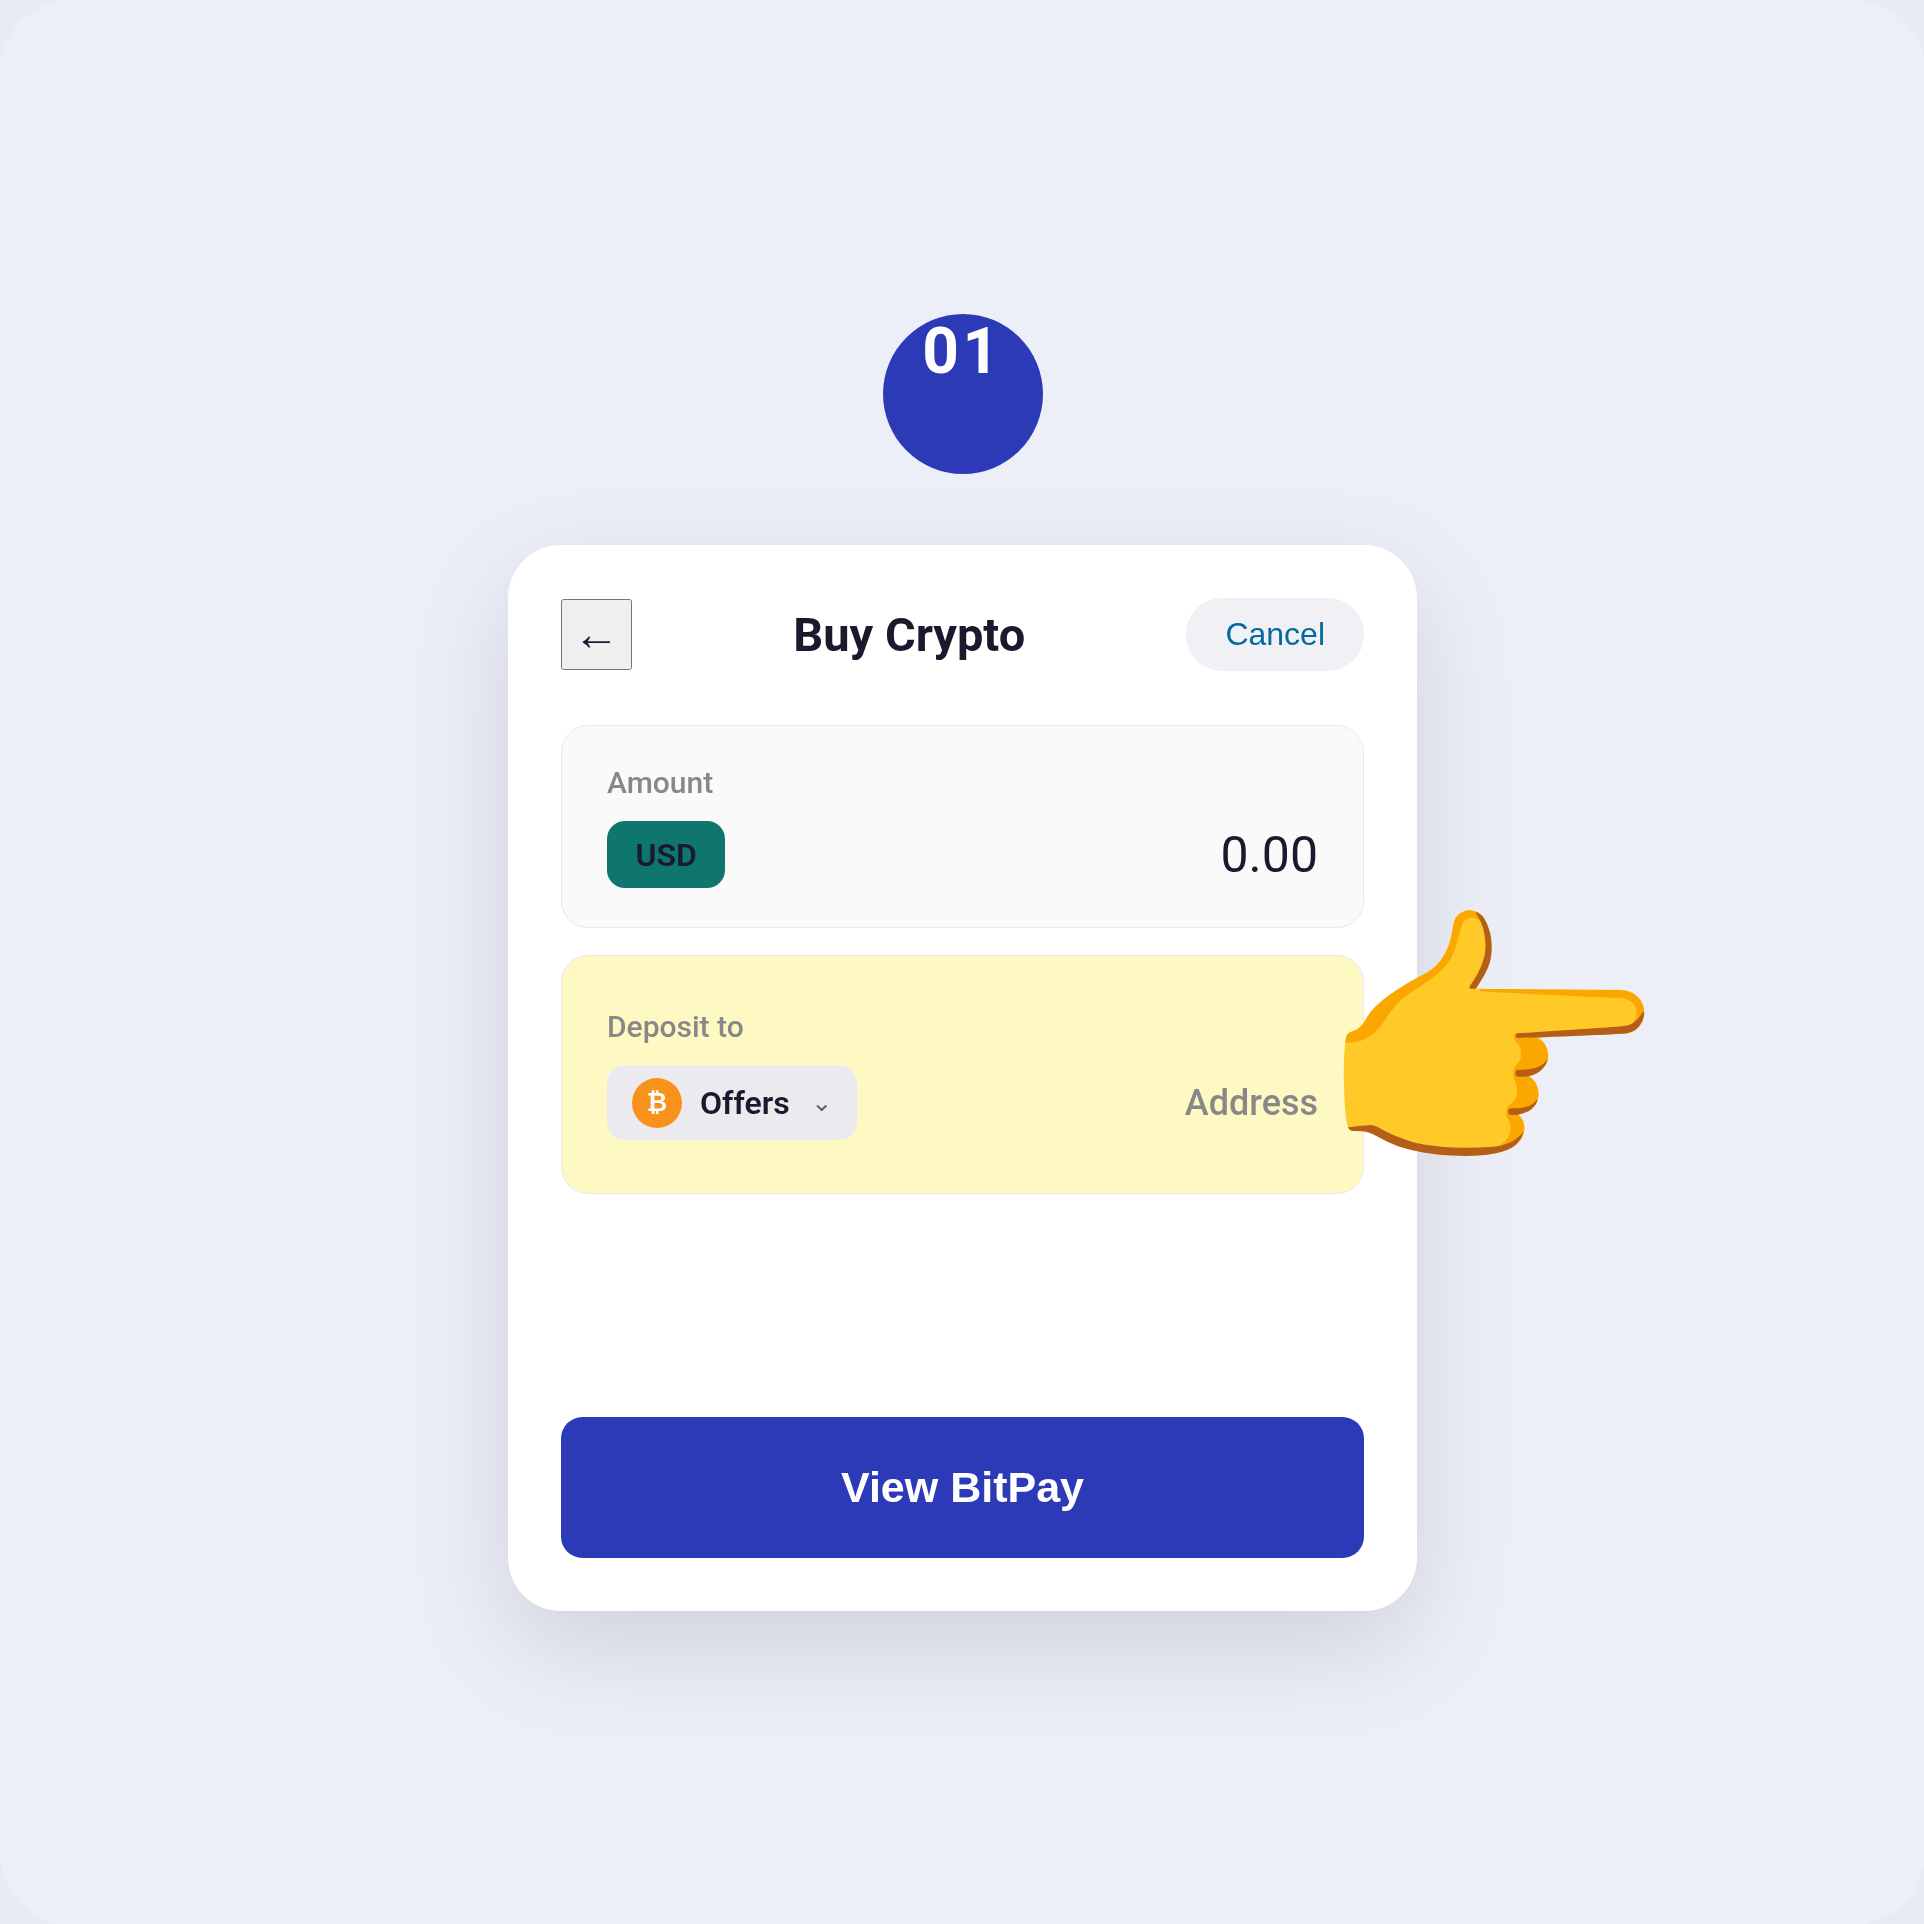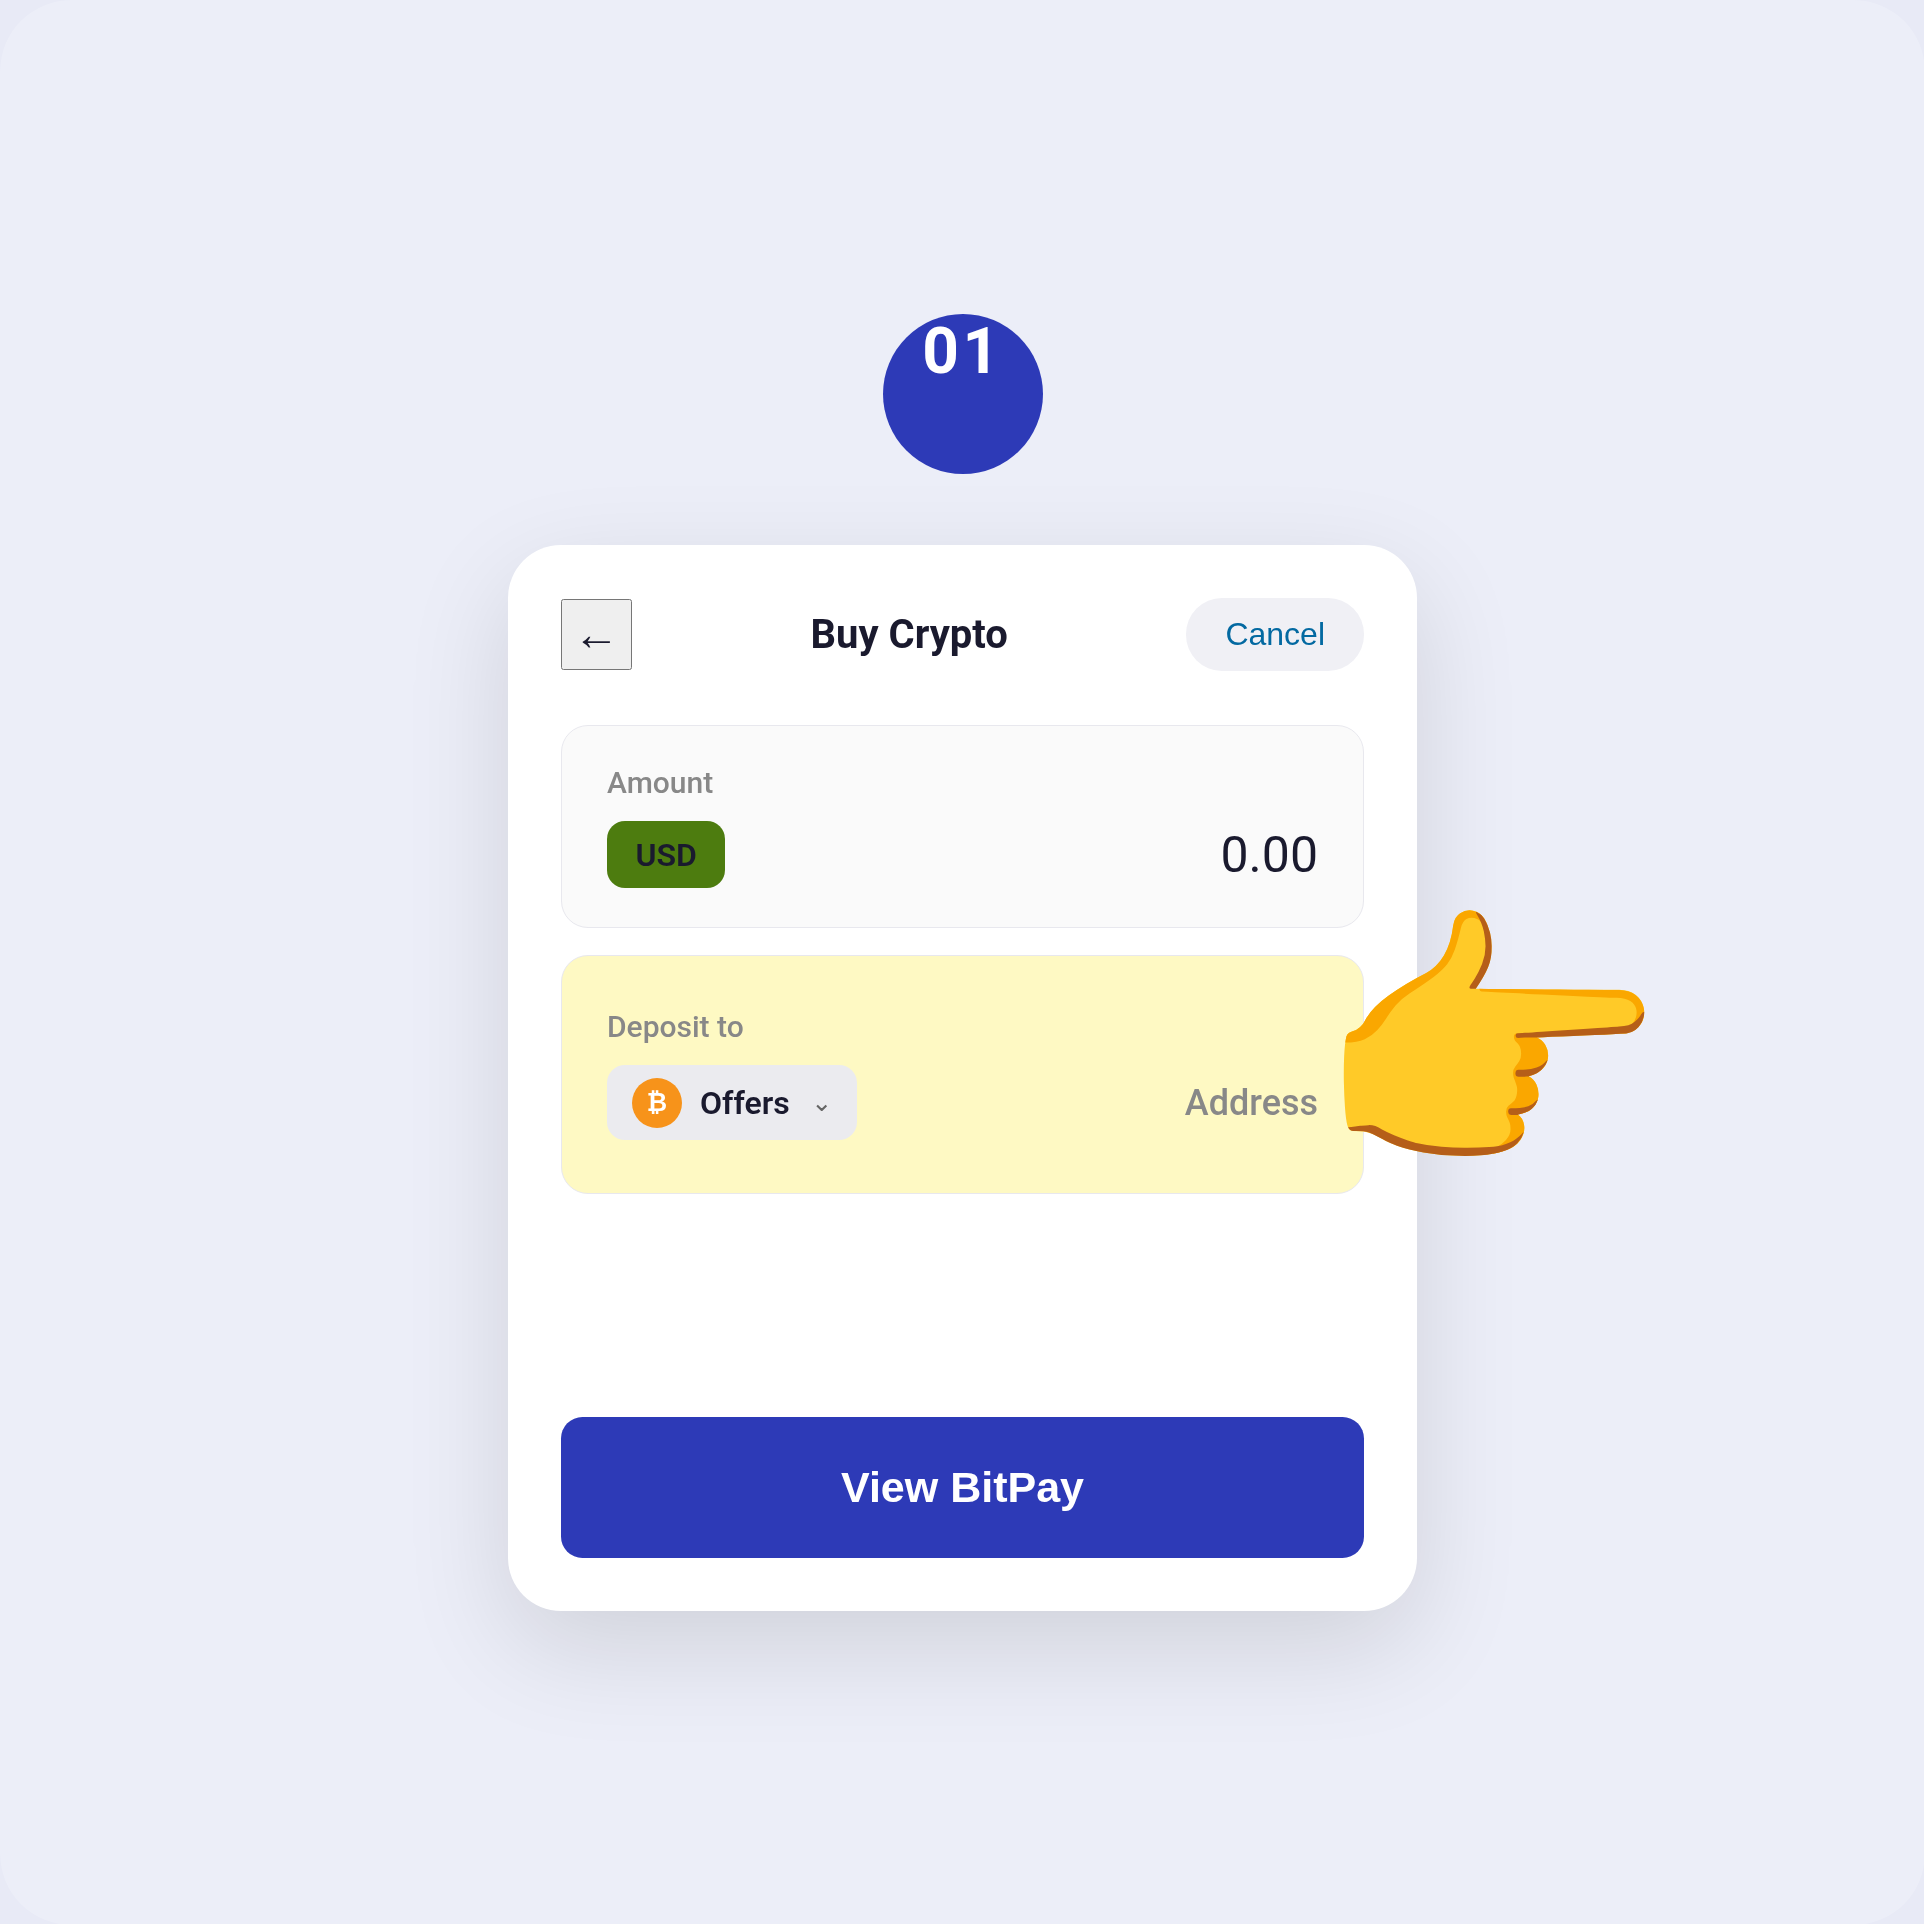--- a/index.html
+++ b/index.html
@@ -84,21 +84,21 @@
       cursor: pointer;
     }
 
     .back-arrow {
       font-size: 46px;
       color: #1a1a2e;
       font-weight: 300;
     }
 
     .header-title {
-      font-size: 40px;
+      font-size: 47px;
       font-weight: 700;
       color: #1a1a2e;
     }
 
     .cancel-btn {
       background: #f0f0f5;
       border: none;
       border-radius: 36px;
       padding: 18px 39px;
       font-size: 32px;
@@ -130,21 +130,21 @@
       font-weight: 500;
     }
 
     .amount-row {
       display: flex;
       align-items: center;
       justify-content: space-between;
     }
 
     .currency-pill {
-      background: #4d7c0f;
+      background: #0f766e;
       border-radius: 18px;
       padding: 14.3px 28.5px;
       font-size: 32px;
       font-weight: 600;
       color: #1a1a2e;
     }
 
     .amount-value {
       font-size: 50px;
       font-weight: 400;

